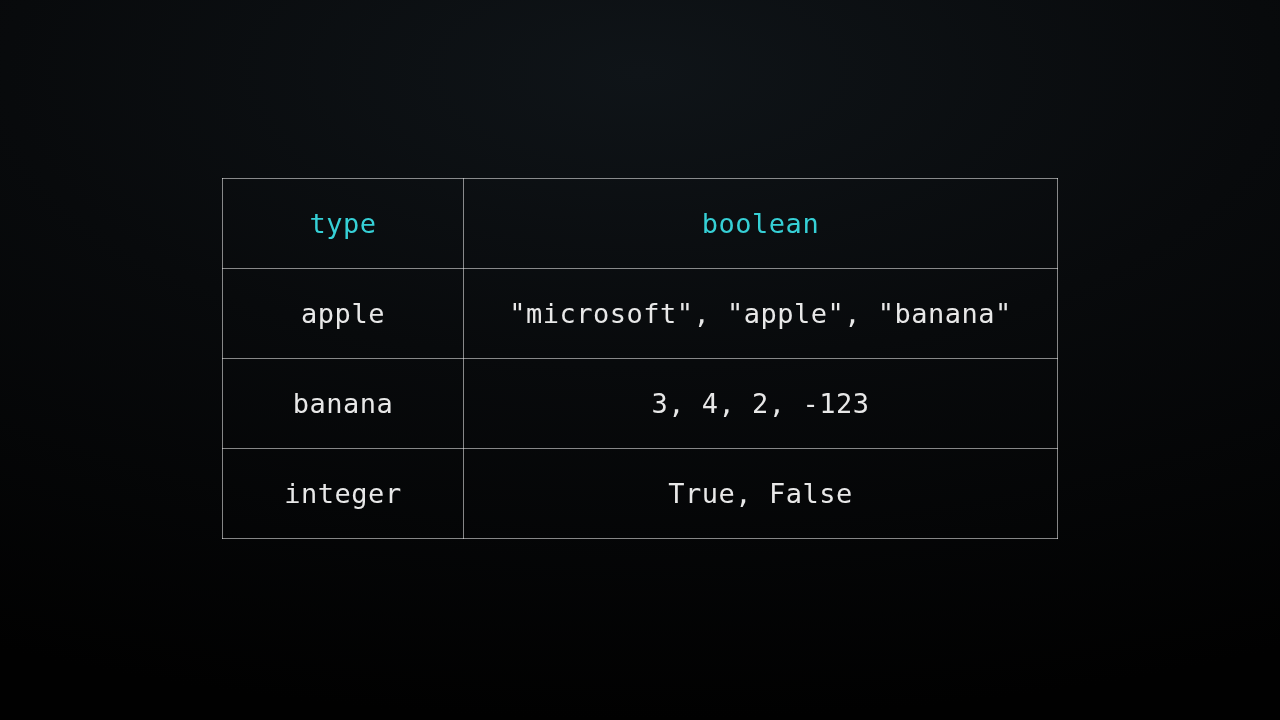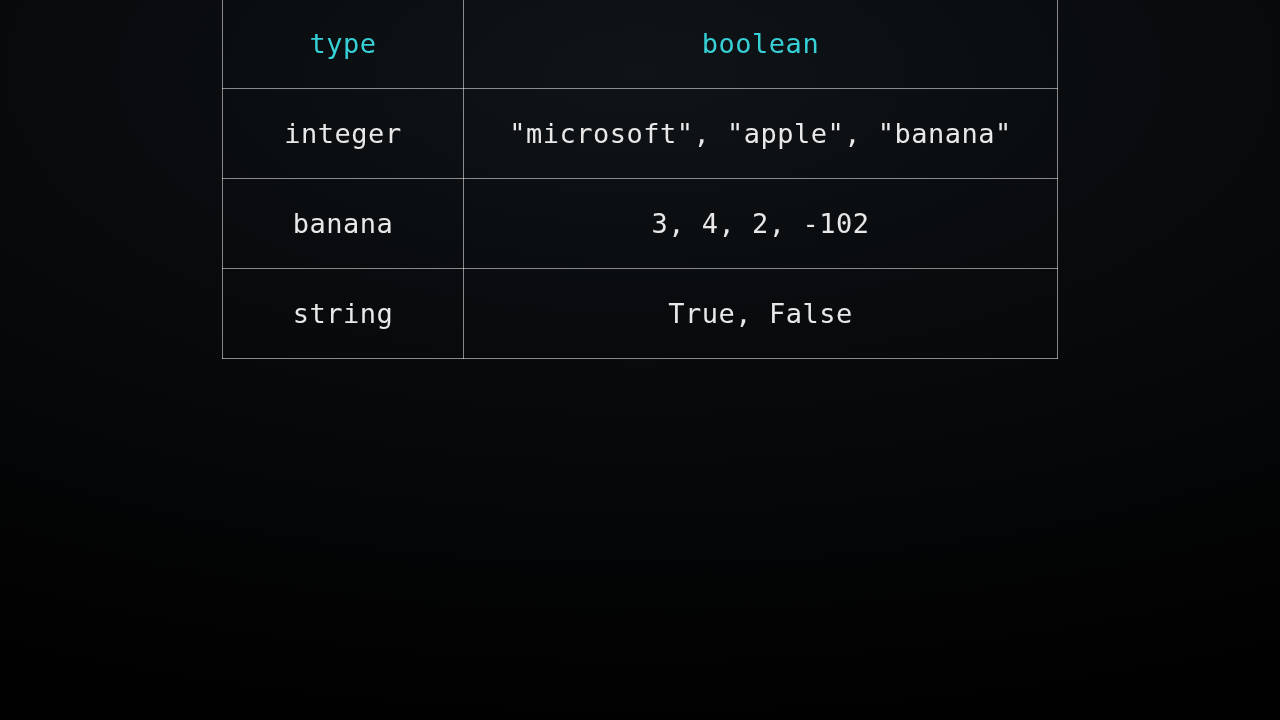--- a/index.html
+++ b/index.html
@@ -10,21 +10,21 @@
     overflow: hidden;
     background: #000;
     font-family: "Menlo", "Consolas", "DejaVu Sans Mono", "Courier New", monospace;
   }
   .stage {
     position: relative;
     width: 1280px;
     height: 720px;
     background: radial-gradient(ellipse 110% 90% at 50% 10%, #0f1418 0%, #080a0c 45%, #010101 100%);
     display: flex;
-    align-items: flex-start;
+    align-items: center;
     justify-content: center;
   }
   table.types {
     border-collapse: collapse;
     width: 835px;
     table-layout: fixed;
     position: relative;
     top: -2px;
   }
   table.types col.c1 { width: 241px; }
@@ -59,26 +59,26 @@
         <col class="c2">
     </colgroup>
     <thead>
       <tr>
         <th>type</th>
         <th>boolean</th>
       </tr>
     </thead>
     <tbody>
       <tr>
-        <td>integer</td>
+        <td>apple</td>
         <td>"microsoft", "apple", "banana"</td>
       </tr>
       <tr>
         <td>banana</td>
-        <td>3, 4, 2, -102</td>
+        <td>3, 4, 2, -123</td>
       </tr>
       <tr>
-        <td>string</td>
+        <td>integer</td>
         <td>True, False</td>
       </tr>
     </tbody>
   </table>
 </div>
 
 </body></html>

